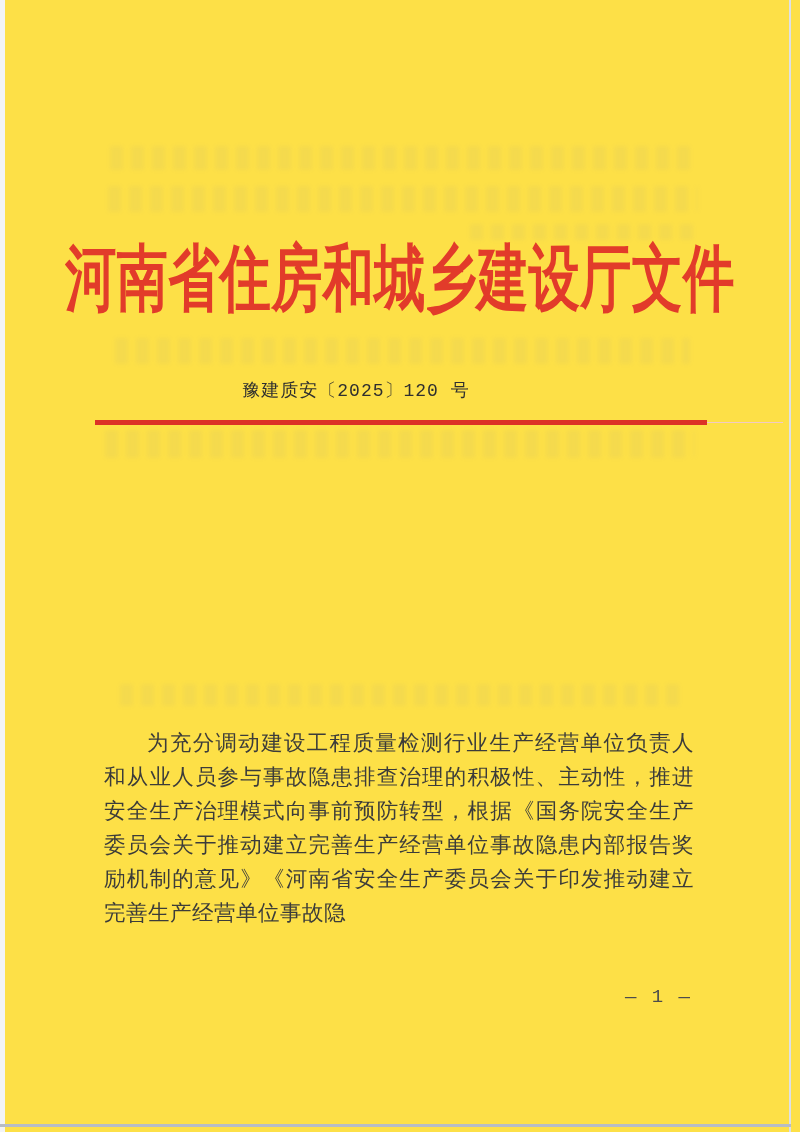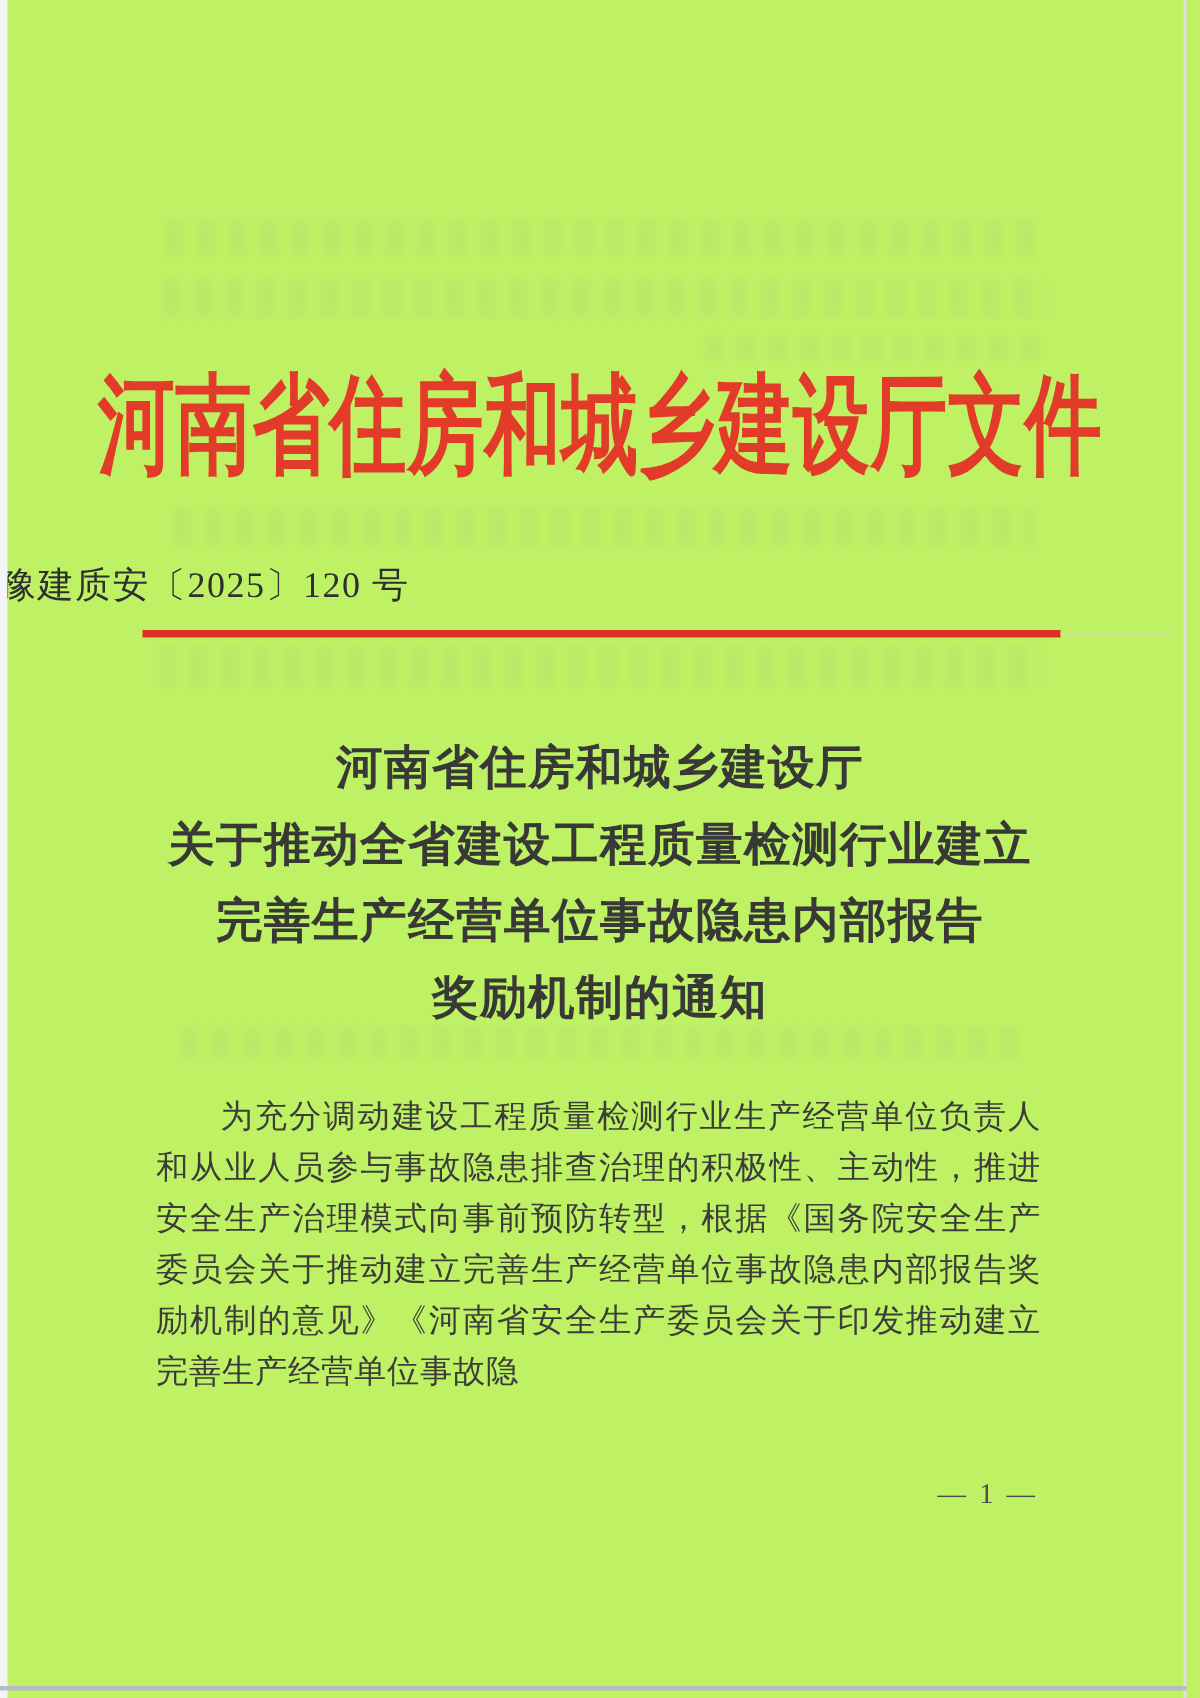--- a/index.html
+++ b/index.html
@@ -4,23 +4,23 @@
 <style>
   :root{
     --header-red:#e23b2a;
     --rule-red:#dc3226;
     --ink:#3c3c3a;
   }
   html,body{margin:0;padding:0;background:#ffffff;}
   .page{
     position:relative;
     width:800px;height:1132px;
-    background:#bef264;
+    background:#fde047;
     overflow:hidden;
-    font-family:Liberation Serif, serif;
+    font-family:Liberation Mono, monospace;
   }
   
   .edge-left{position:absolute;left:0;top:0;width:5px;height:1132px;background:#f3f4f5;}
   .edge-right{position:absolute;left:789px;top:0;width:2px;height:1132px;background:#dde0e5;}
   .edge-bottom{position:absolute;left:0;top:1124px;width:791px;height:3px;background:#b7bcc4;}
   
   .bleed{
     position:absolute;
     filter:blur(2.2px);
     opacity:.55;
@@ -38,22 +38,22 @@
     position:absolute;left:0;top:244px;width:800px;height:82px;
     line-height:82px;text-align:center;
     font-size:51px;font-weight:700;letter-spacing:0.5px;
     color:var(--header-red);
     transform:scaleY(1.42);
     transform-origin:50% 50%;
     white-space:nowrap;
   }
   .doc-number{
     position:absolute;left:0;top:376px;width:712px;
-    line-height:30px;text-align:left;
-    font-size:24px;letter-spacing:1px;
+    line-height:30px;text-align:center;
+    font-size:18px;letter-spacing:1px;
     color:#2f2f2f;
   }
   .red-rule{
     position:absolute;left:95px;top:420px;width:612px;height:5px;
     background:var(--rule-red);
   }
   .red-rule-ghost{
     position:absolute;left:707px;top:422px;width:76px;height:1px;
     background:#f2cac5;
   }
@@ -95,26 +95,20 @@
   <div class="bleed b5"></div>
   <div class="bleed b6"></div>
 
   <div class="agency-title">河南省住房和城乡建设厅文件</div>
 
   <div class="doc-number">豫建质安〔2025〕120 号</div>
 
   <div class="red-rule"></div>
   <div class="red-rule-ghost"></div>
 
-  <div class="notice-title">
-    <div>河南省住房和城乡建设厅</div>
-    <div>关于推动全省建设工程质量检测行业建立</div>
-    <div>完善生产经营单位事故隐患内部报告</div>
-    <div>奖励机制的通知</div>
-  </div>
 
 
   <div class="body-paragraph">为充分调动建设工程质量检测行业生产经营单位负责人和从业人员参与事故隐患排查治理的积极性、主动性，推进安全生产治理模式向事前预防转型，根据《国务院安全生产委员会关于推动建立完善生产经营单位事故隐患内部报告奖励机制的意见》《河南省安全生产委员会关于印发推动建立完善生产经营单位事故隐</div>
 
   <div class="page-number">— 1 —</div>
 
   <div class="edge-left"></div>
   <div class="edge-right"></div>
   <div class="edge-bottom"></div>
 </div>

